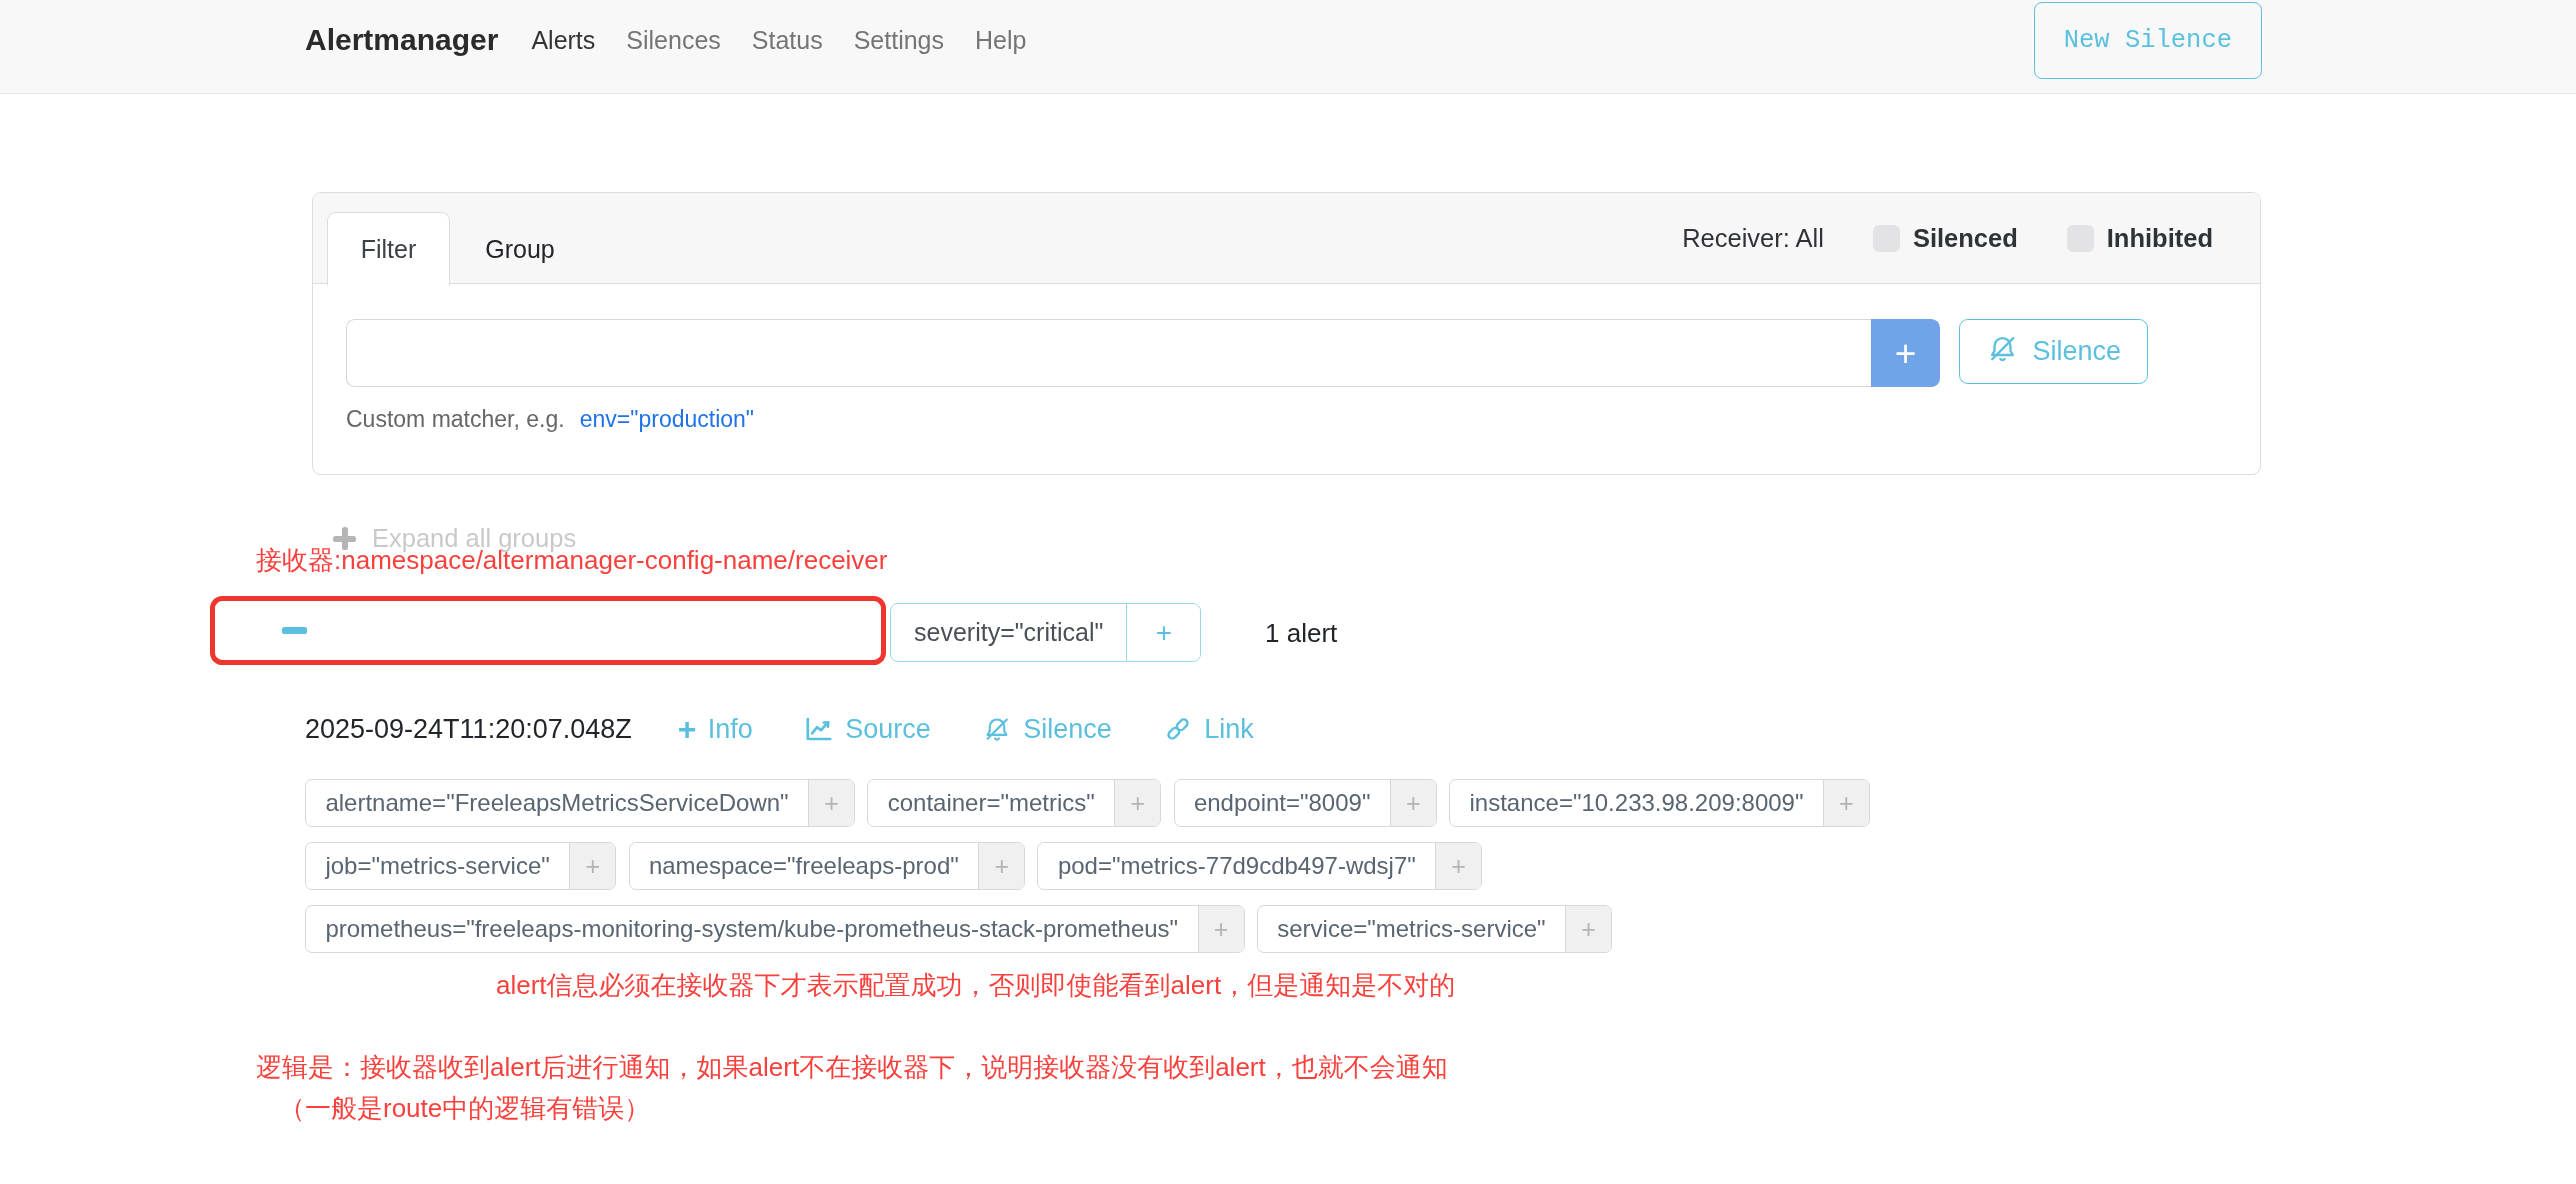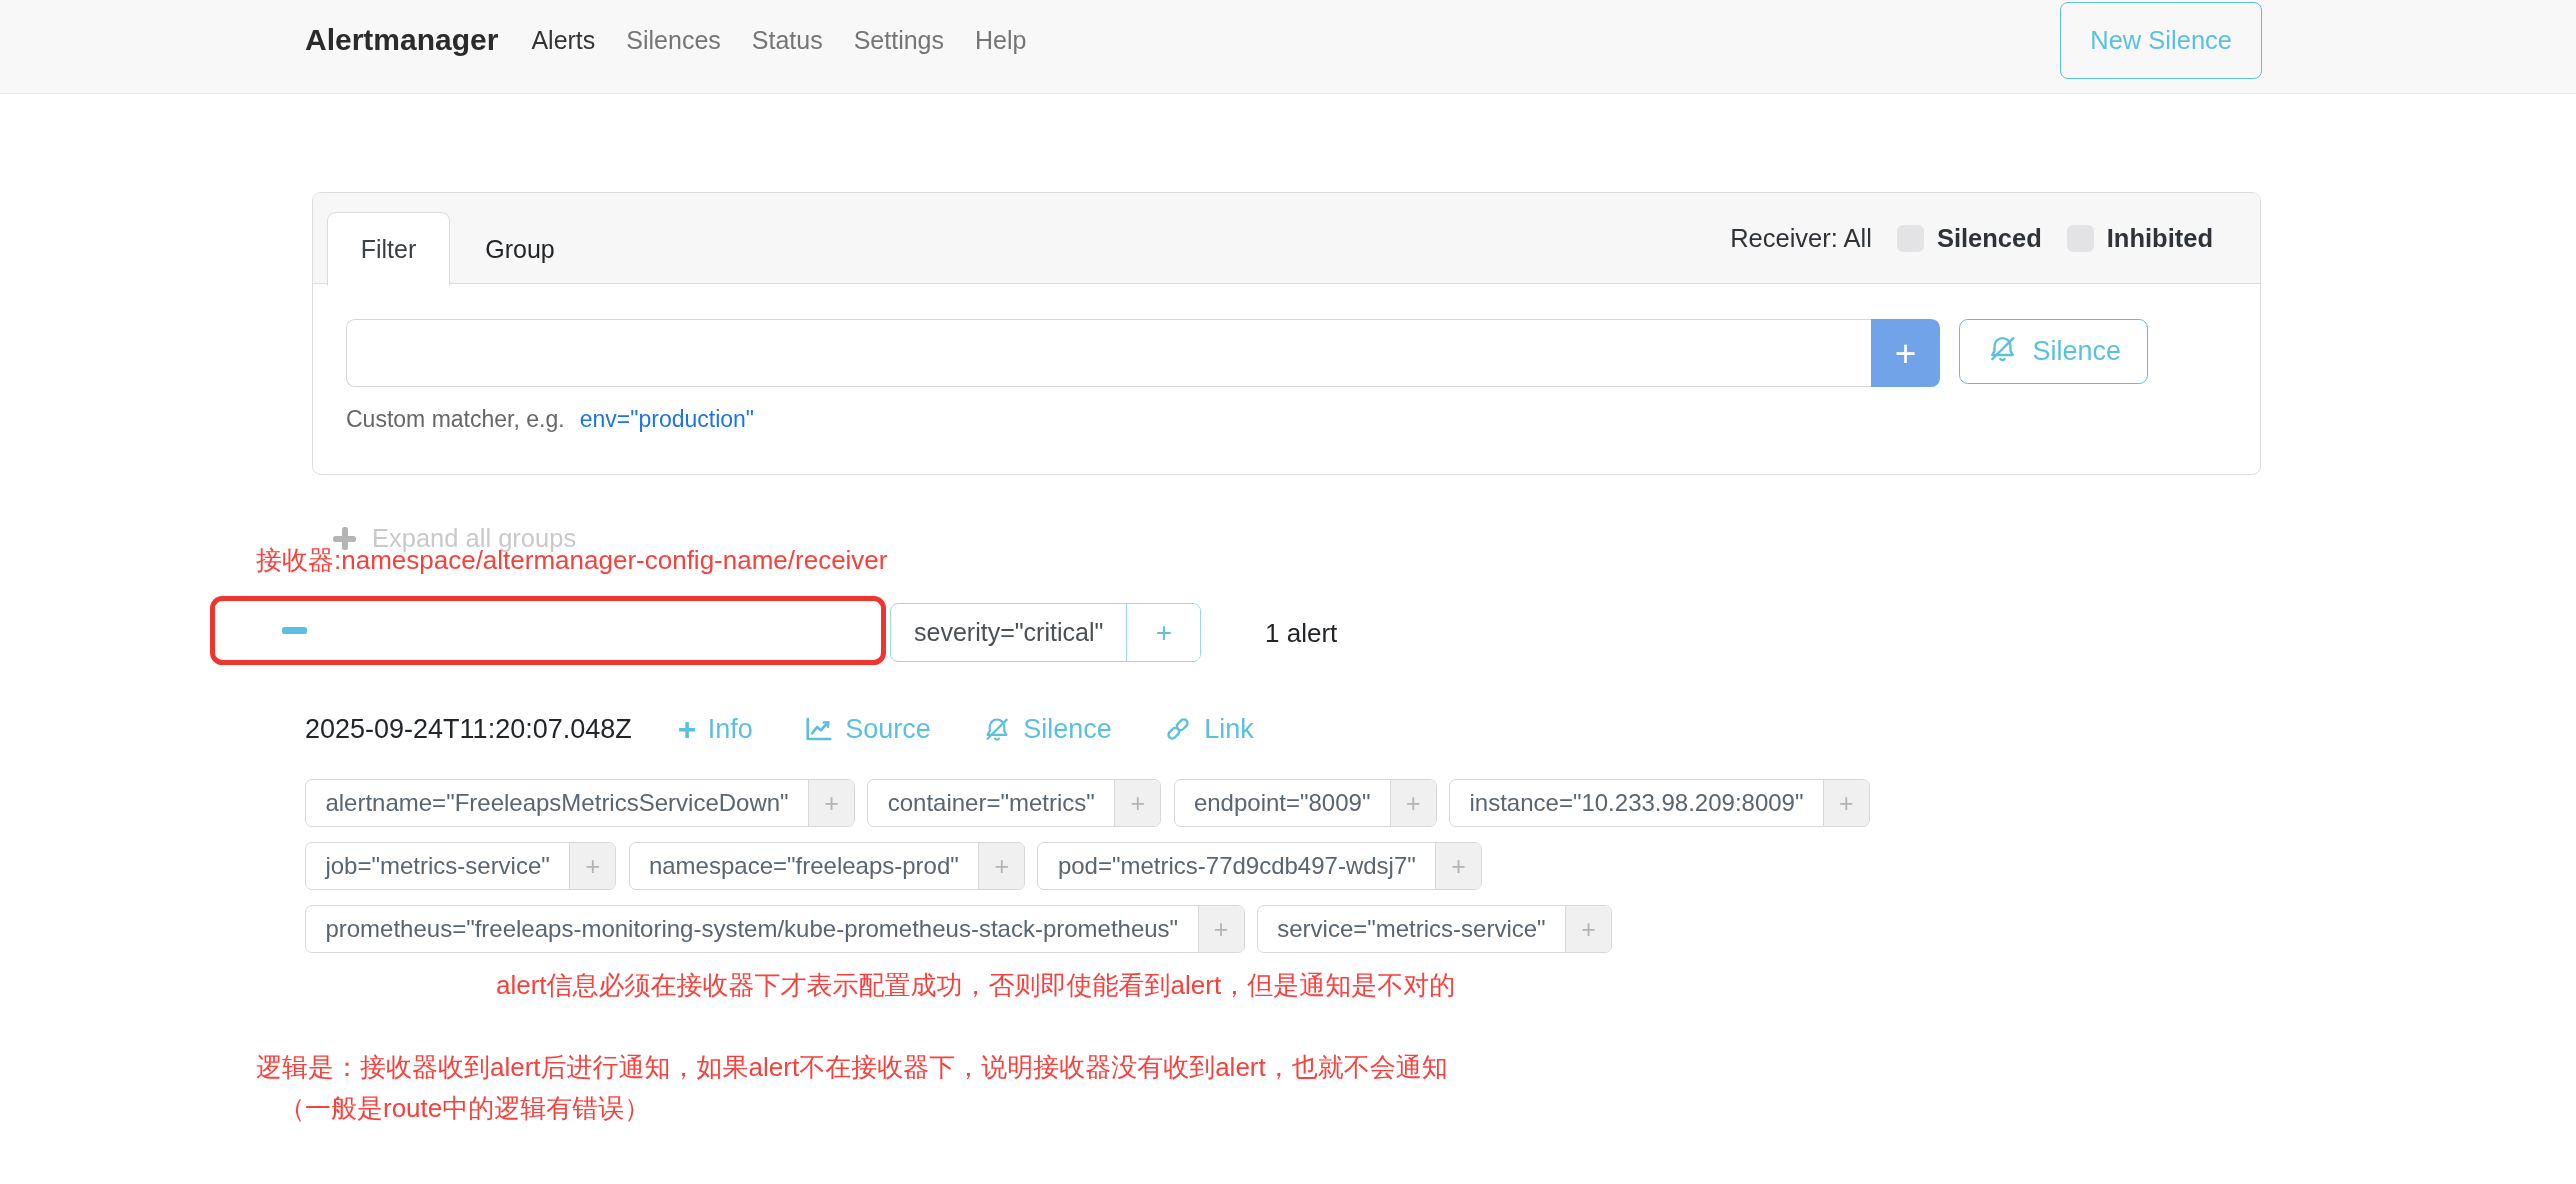--- a/index.html
+++ b/index.html
@@ -11,34 +11,34 @@
   .navbar { position:absolute; top:0; left:0; width:2576px; height:94px;
     background:#f8f8f8; border-bottom:1.8px solid #e7e7e7;
     display:flex; align-items:center; padding:0 314px 12.3px 305px; }
   .brand { font-size:30px; font-weight:bold; color:#2b2b2b; margin-right:33px; cursor:pointer; }
   .nav-links { display:flex; list-style:none; gap:31px; align-items:center; }
   .nav-links li { font-size:25px; color:#757575; cursor:pointer; }
   .nav-links li.active { color:#343434; }
   .nav-spacer { flex:1; }
   .btn-new-silence { background:transparent; border:1.8px solid #5bc0de; color:#5bc0de;
     border-radius:8px; font-size:25.5px; padding:23px 29px; cursor:pointer;
-    font-family:Liberation Sans, sans-serif; }
+    font-family:Liberation Mono, monospace; }
 
   
   .panel { position:absolute; left:312px; top:192px; width:1949px; height:283px;
     background:#fff; border:1.8px solid #dcdcdc; border-radius:8.8px; }
   .panel-header { position:relative; height:91px; background:#f7f7f7;
     border-bottom:1.8px solid #dcdcdc; border-radius:7px 7px 0 0; }
   .tab { position:absolute; top:19.4px; height:74px; display:flex; align-items:center;
     justify-content:center; font-size:25px; cursor:pointer; }
   .tab-filter { left:14px; width:123px; background:#fff; border:1.8px solid #dcdcdc;
     border-bottom:1.8px solid #fff; border-radius:8.8px 8.8px 0 0; color:#3c4146; z-index:2; }
   .tab-group { left:150px; width:114px; color:#212529; }
   .header-right { position:absolute; right:47px; top:0; height:100%;
-    display:flex; align-items:center; gap:25px; }
+    display:flex; align-items:center; gap:49px; }
   .receiver { font-size:25.5px; color:#2f3337; cursor:pointer; }
   .check-item { display:flex; align-items:center; gap:13px; font-size:25.5px; color:#2f3337; cursor:pointer;font-weight:bold; }
   .checkbox { width:27px; height:27px; background:#e3e3e5; border-radius:6.2px; display:inline-block; }
 
   .panel-body { padding:35px 33px 0 33px; }
   .matcher-row { display:flex; align-items:flex-start; }
   .matcher-input { width:1525px; height:68px; border:1.8px solid #d6d6d6;
     border-right:none; border-radius:8.8px 0 0 8.8px; font-size:25px; padding:0 21px;
     font-family:inherit; color:#212529; outline:none; }
   .btn-add-matcher { width:69px; height:68px; background:#71a3e8; color:#fff;

